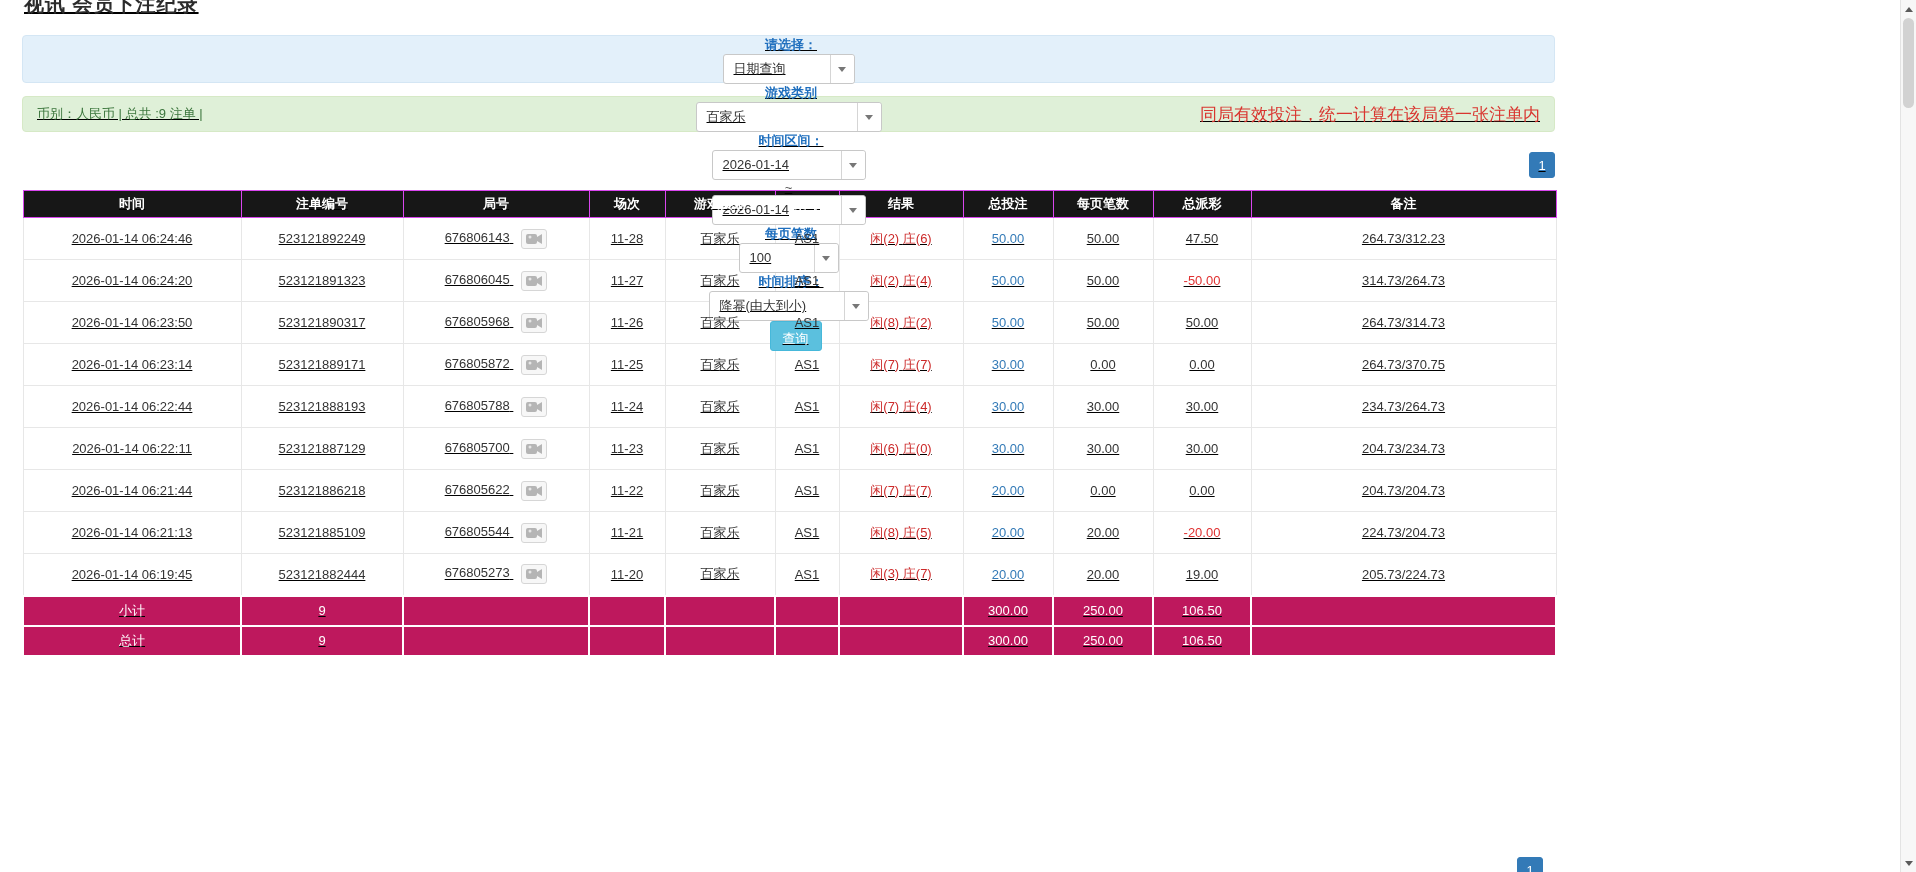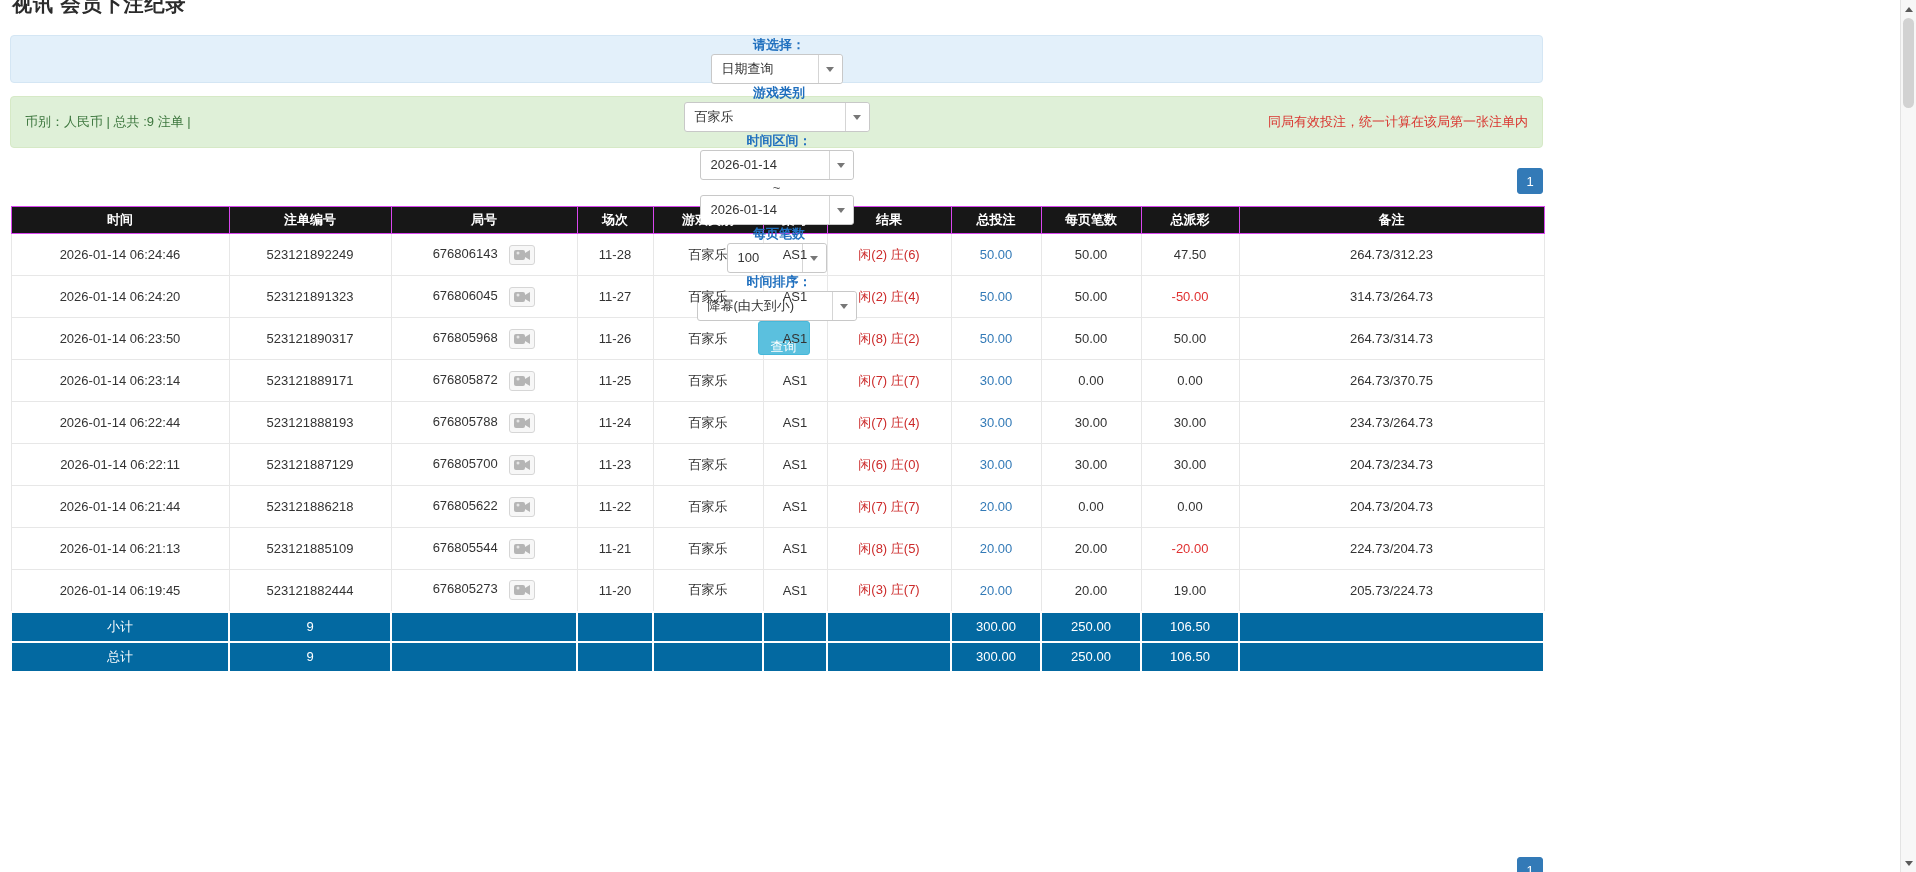--- a/index.html
+++ b/index.html
@@ -1,21 +1,21 @@
 <!DOCTYPE html>
 <html><head>
 <meta charset="utf-8">
 <style>
   * { box-sizing: border-box; }
   html,body { margin:0; padding:0; }
   body {
     width:1916px; height:872px; overflow:hidden; position:relative;
     background:#fff; font-family:"Liberation Sans","DejaVu Sans",sans-serif;
   }
-  .content { position:absolute; left:10px; top:0; width:1533px; }
+  .content { position:absolute; left:22px; top:0; width:1533px;text-decoration:underline; }
 
   
   .title-clip { height:20px; overflow:hidden; }
   .page-title { font-size:20px; font-weight:600; color:#2b2b2b; margin:-9px 0 0 2px; letter-spacing:1px; white-space:nowrap; }
 
   
   .filter-bar {
     margin-top:15px; background:#e3f0fa; border:1px solid #d4e6f4; border-radius:4px;
     height:48px; display:flex; align-items:center; padding:0 8px; white-space:nowrap;flex-direction:column;
   }
@@ -24,46 +24,46 @@
     display:inline-flex; align-items:stretch; background:#fff;
     border:1px solid #c8c8c8; border-radius:3px; height:30px; cursor:pointer;gap:29px;
   }
   .cval { padding:0 10px; font-size:13px; color:#333; line-height:28px; flex:1; overflow:hidden; white-space:nowrap; }
   .cbtn { width:24px; border-left:1px solid #d5d5d5; display:flex; align-items:center; justify-content:center; background:#fff; border-radius:0 3px 3px 0; }
   .caret { width:0; height:0; border-left:4px solid transparent; border-right:4px solid transparent; border-top:5px solid #777; }
   .w132{width:132px}.w186{width:186px}.w154{width:154px}.w104{width:100px}.w160{width:160px}
   .tilde { color:#555; margin:0 6px; font-size:13px; }
   .search-btn {
     margin-left:14px; background:#5bc0de; border:1px solid #46b8da; color:#fff;
-    font-size:13px; padding:16px 12px; height:30px; border-radius:3px; cursor:pointer;
+    font-size:13px; padding:8px 12px; height:30px; border-radius:3px; cursor:pointer;
   }
 
   
   .info-bar {
     margin-top:13px; background:#dff0d8; border:1px solid #d6e9c6; border-radius:4px;
-    height:52px; display:flex; align-items:center; justify-content:space-between; padding:12px 14px;
+    height:36px; display:flex; align-items:center; justify-content:space-between; padding:12px 14px;
   }
   .info-left { color:#3c763d; font-size:13px; }
-  .info-right { color:#d9352f; font-size:13px; }
+  .info-right { color:#d9352f; font-size:17px; }
 
   
   .pagination-top { margin-top:20px; display:flex; justify-content:flex-end; }
   .page-btn {
     min-width:26px; height:26px; background:#337ab7; border:1px solid #337ab7; color:#fff;
     font-size:13px; display:flex; align-items:center; justify-content:center; border-radius:3px; cursor:pointer;
   }
 
   
   .records-table { margin-top:12px; width:1533px; border-collapse:collapse; table-layout:fixed; font-size:13px; color:#333; }
   .records-table th { background:#171717; color:#fff; height:27px; font-size:13px; font-weight:700; border:1px solid #d946ef; text-align:center; }
   .records-table tbody td { height:42px; text-align:center; border:1px solid #e7e7e7; background:#fff; overflow:hidden; white-space:nowrap; }
   .linkish { color:#337ab7; cursor:pointer; }
   .res { color:#cc2a2a; }
   .neg { color:#e03131;margin-left:29px; }
-  .records-table tfoot td { background:#0369a1; color:#fff; height:30px; text-align:center; border:2px solid #fff; font-size:13px; }
+  .records-table tfoot td { background:#be185d; color:#fff; height:30px; text-align:center; border:2px solid #fff; font-size:13px; }
 
   .icon-btn {
     display:inline-flex; align-items:center; justify-content:center;
     border:1px solid #d6d6d6; background:#f7f7f7; border-radius:3px;
     padding:3px 4px; margin-left:8px; vertical-align:middle; cursor:pointer;
   }
 
   
   .bottom-page { position:absolute; left:1517px; top:857px; }
 

